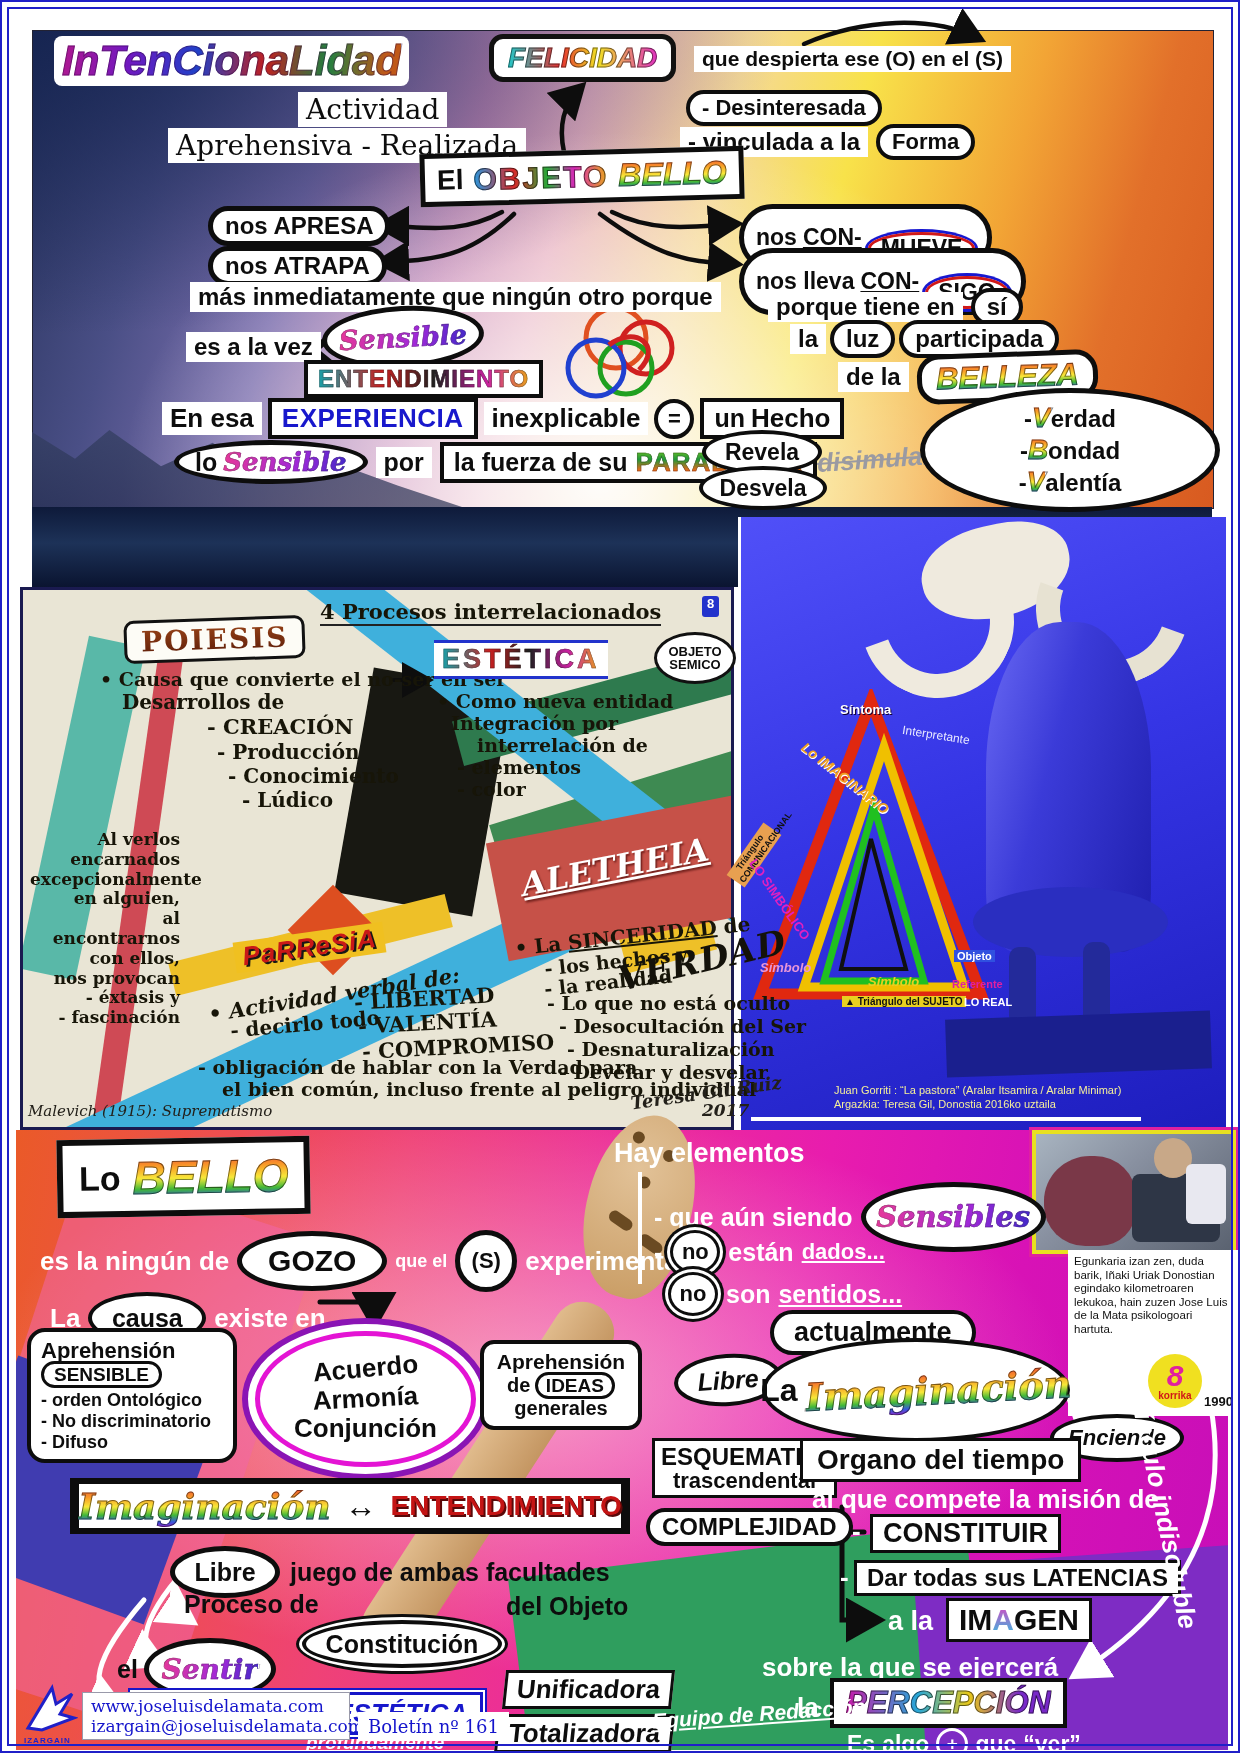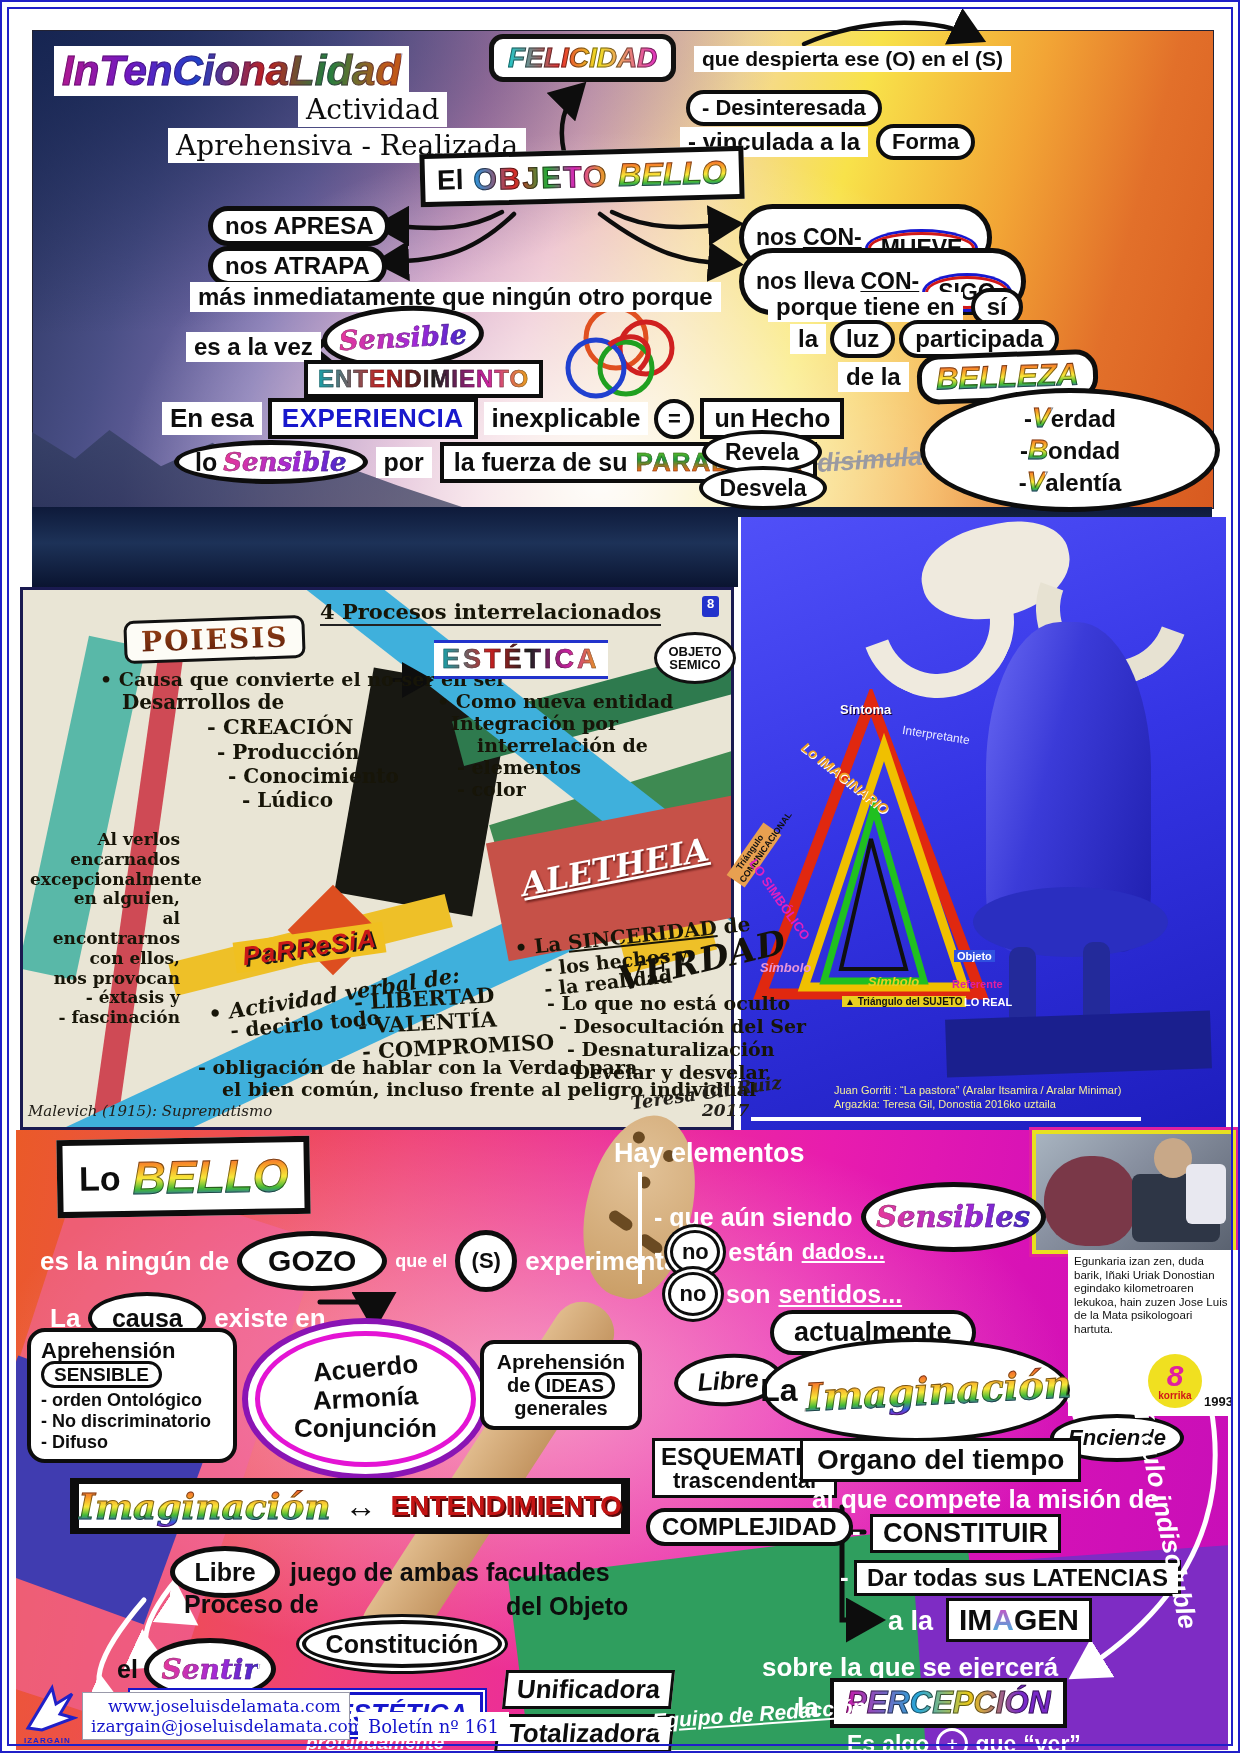--- a/index.html
+++ b/index.html
@@ -136,21 +136,21 @@
 <svg class="a" style="left:552px;top:298px;z-index:4;" width="140" height="112" viewBox="0 0 140 112">
   <g fill="none" stroke-width="5">
     <circle cx="62" cy="38" r="30" stroke="#e05020"></circle>
     <circle cx="92" cy="48" r="26" stroke="#d02020"></circle>
     <circle cx="72" cy="68" r="26" stroke="#20a020"></circle>
     <circle cx="42" cy="68" r="28" stroke="#2040d0"></circle>
     <path d="M55,45 C80,25 110,45 85,70" stroke="#d02020"></path>
   </g>
 </svg>
 
-<div class="tx chip" style="left:52px;top:44px;font-size:42px;"><span class="gt g-title i">InTenCionaLidad</span></div>
+<div class="tx chip" style="left:52px;top:34px;font-size:42px;border-radius:8px;"><span class="gt g-title i">InTenCionaLidad</span></div>
 <div class="tx chip serif" style="left:296px;top:90px;font-size:28px;font-weight:400;">Actividad</div>
 <div class="tx chip serif" style="left:166px;top:126px;font-size:28px;font-weight:400;">Aprehensiva - Realizada</div>
 
 <div class="tx" style="left:487px;top:32px;background:#fff;border:5px solid #111;border-radius:14px;padding:3px 14px;"><span class="gt g-fel i" style="font-size:28px;">FELICIDAD</span></div>
 <div class="tx chip" style="left:692px;top:44px;font-size:21px;">que despierta ese (O) en el (S)</div>
 <div class="tx pill" style="left:684px;top:88px;font-size:22px;">- Desinteresada</div>
 <div class="tx row" style="left:678px;top:122px;">
   <span class="chip" style="font-size:24px;text-align:center;">- vinculada a la</span>
   <span class="pill" style="font-size:22px;">Forma</span>
 </div>
@@ -314,21 +314,21 @@
   <div class="a" style="left:118px;top:4px;width:38px;height:40px;background:#c8a888;border-radius:50%;"></div>
   <div class="a" style="left:150px;top:30px;width:40px;height:60px;background:#e8e8f0;border-radius:6px;"></div>
 </div>
 <div class="a" style="left:1066px;top:1248px;width:170px;height:166px;background:#fff;z-index:4;padding:5px 6px;box-sizing:border-box;">
   <div style="font-size:11.5px;line-height:13.5px;color:#111;font-weight:500;">Egunkaria izan zen, duda barik, Iñaki Uriak Donostian egindako kilometroaren lekukoa, hain zuzen Jose Luis de la Mata psikologoari hartuta.</div>
 </div>
 <div class="a" style="left:1146px;top:1352px;width:54px;height:54px;background:#f0e020;border-radius:50%;z-index:5;display:flex;flex-direction:column;align-items:center;justify-content:center;line-height:1;">
   <span style="font-size:30px;font-weight:900;font-style:italic;color:#e020a0;">8</span>
   <span style="font-size:10px;font-weight:700;color:#d01818;">korrika</span>
 </div>
-<div class="tx" style="left:1202px;top:1392px;font-size:13px;font-weight:700;color:#111;z-index:5;">1993</div>
+<div class="tx" style="left:1202px;top:1392px;font-size:13px;font-weight:700;color:#111;z-index:5;">1990</div>
 
 <div class="tx row" style="left:55px;top:1136px;background:#fff;border:6px solid #0d0d0d;padding:6px 16px;transform:rotate(-1deg);gap:12px;">
   <span class="b bk" style="font-size:34px;">Lo</span>
   <span class="gt g-rb i" style="font-size:46px;">BELLO</span>
 </div>
 <div class="tx row" style="left:38px;top:1228px;gap:8px;">
   <span class="wt" style="font-size:26px;">es la ningún de</span>
   <span class="oval" style="width:140px;height:50px;border-width:5px;">
         <span class="b bk" style="font-size:30px;">GOZO</span>
       </span>
@@ -463,19 +463,19 @@
   <span class="wt u" style="font-size:23px;">“ver”</span>
 </div>
 
 <div class="tx wt i" style="left:1152px;top:1390px;font-size:26px;transform:rotate(78deg);transform-origin:0 0;">Vínculo indisoluble</div>
 
 <svg class="a" style="left:20px;top:1682px;z-index:4;" width="56" height="50" viewBox="0 0 56 50">
   <path d="M6,44 L30,4 L34,20 L50,10 L38,30 L52,34 L20,46 Z" fill="#fff" stroke="#2020c8" stroke-width="3"></path>
 </svg>
 <div class="tx" style="left:22px;top:1734px;font-size:8px;font-weight:700;color:#2020c8;letter-spacing:1px;">IZARGAIN</div>
 <div class="a" style="left:80px;top:1690px;width:268px;z-index:4;background:#fff;border:1px solid #99a;padding:3px 8px;box-sizing:border-box;">
-  <div class="serif" style="font-size:17px;color:#1414cc;text-align:right;">www.joseluisdelamata.com</div>
+  <div class="serif" style="font-size:17px;color:#1414cc;">www.joseluisdelamata.com</div>
   <div class="serif" style="font-size:17px;color:#1414cc;">izargain@joseluisdelamata.com</div>
 </div>
 <div class="tx serif" style="left:356px;top:1710px;background:#fff;padding:4px 10px;font-size:18px;color:#1414cc;">Boletín nº 161</div>
 <div class="tx wt i u" style="left:650px;top:1700px;font-size:21px;transform:rotate(-4deg);">Equipo de Redacción</div>
 
 </div>
 
 </body></html>

